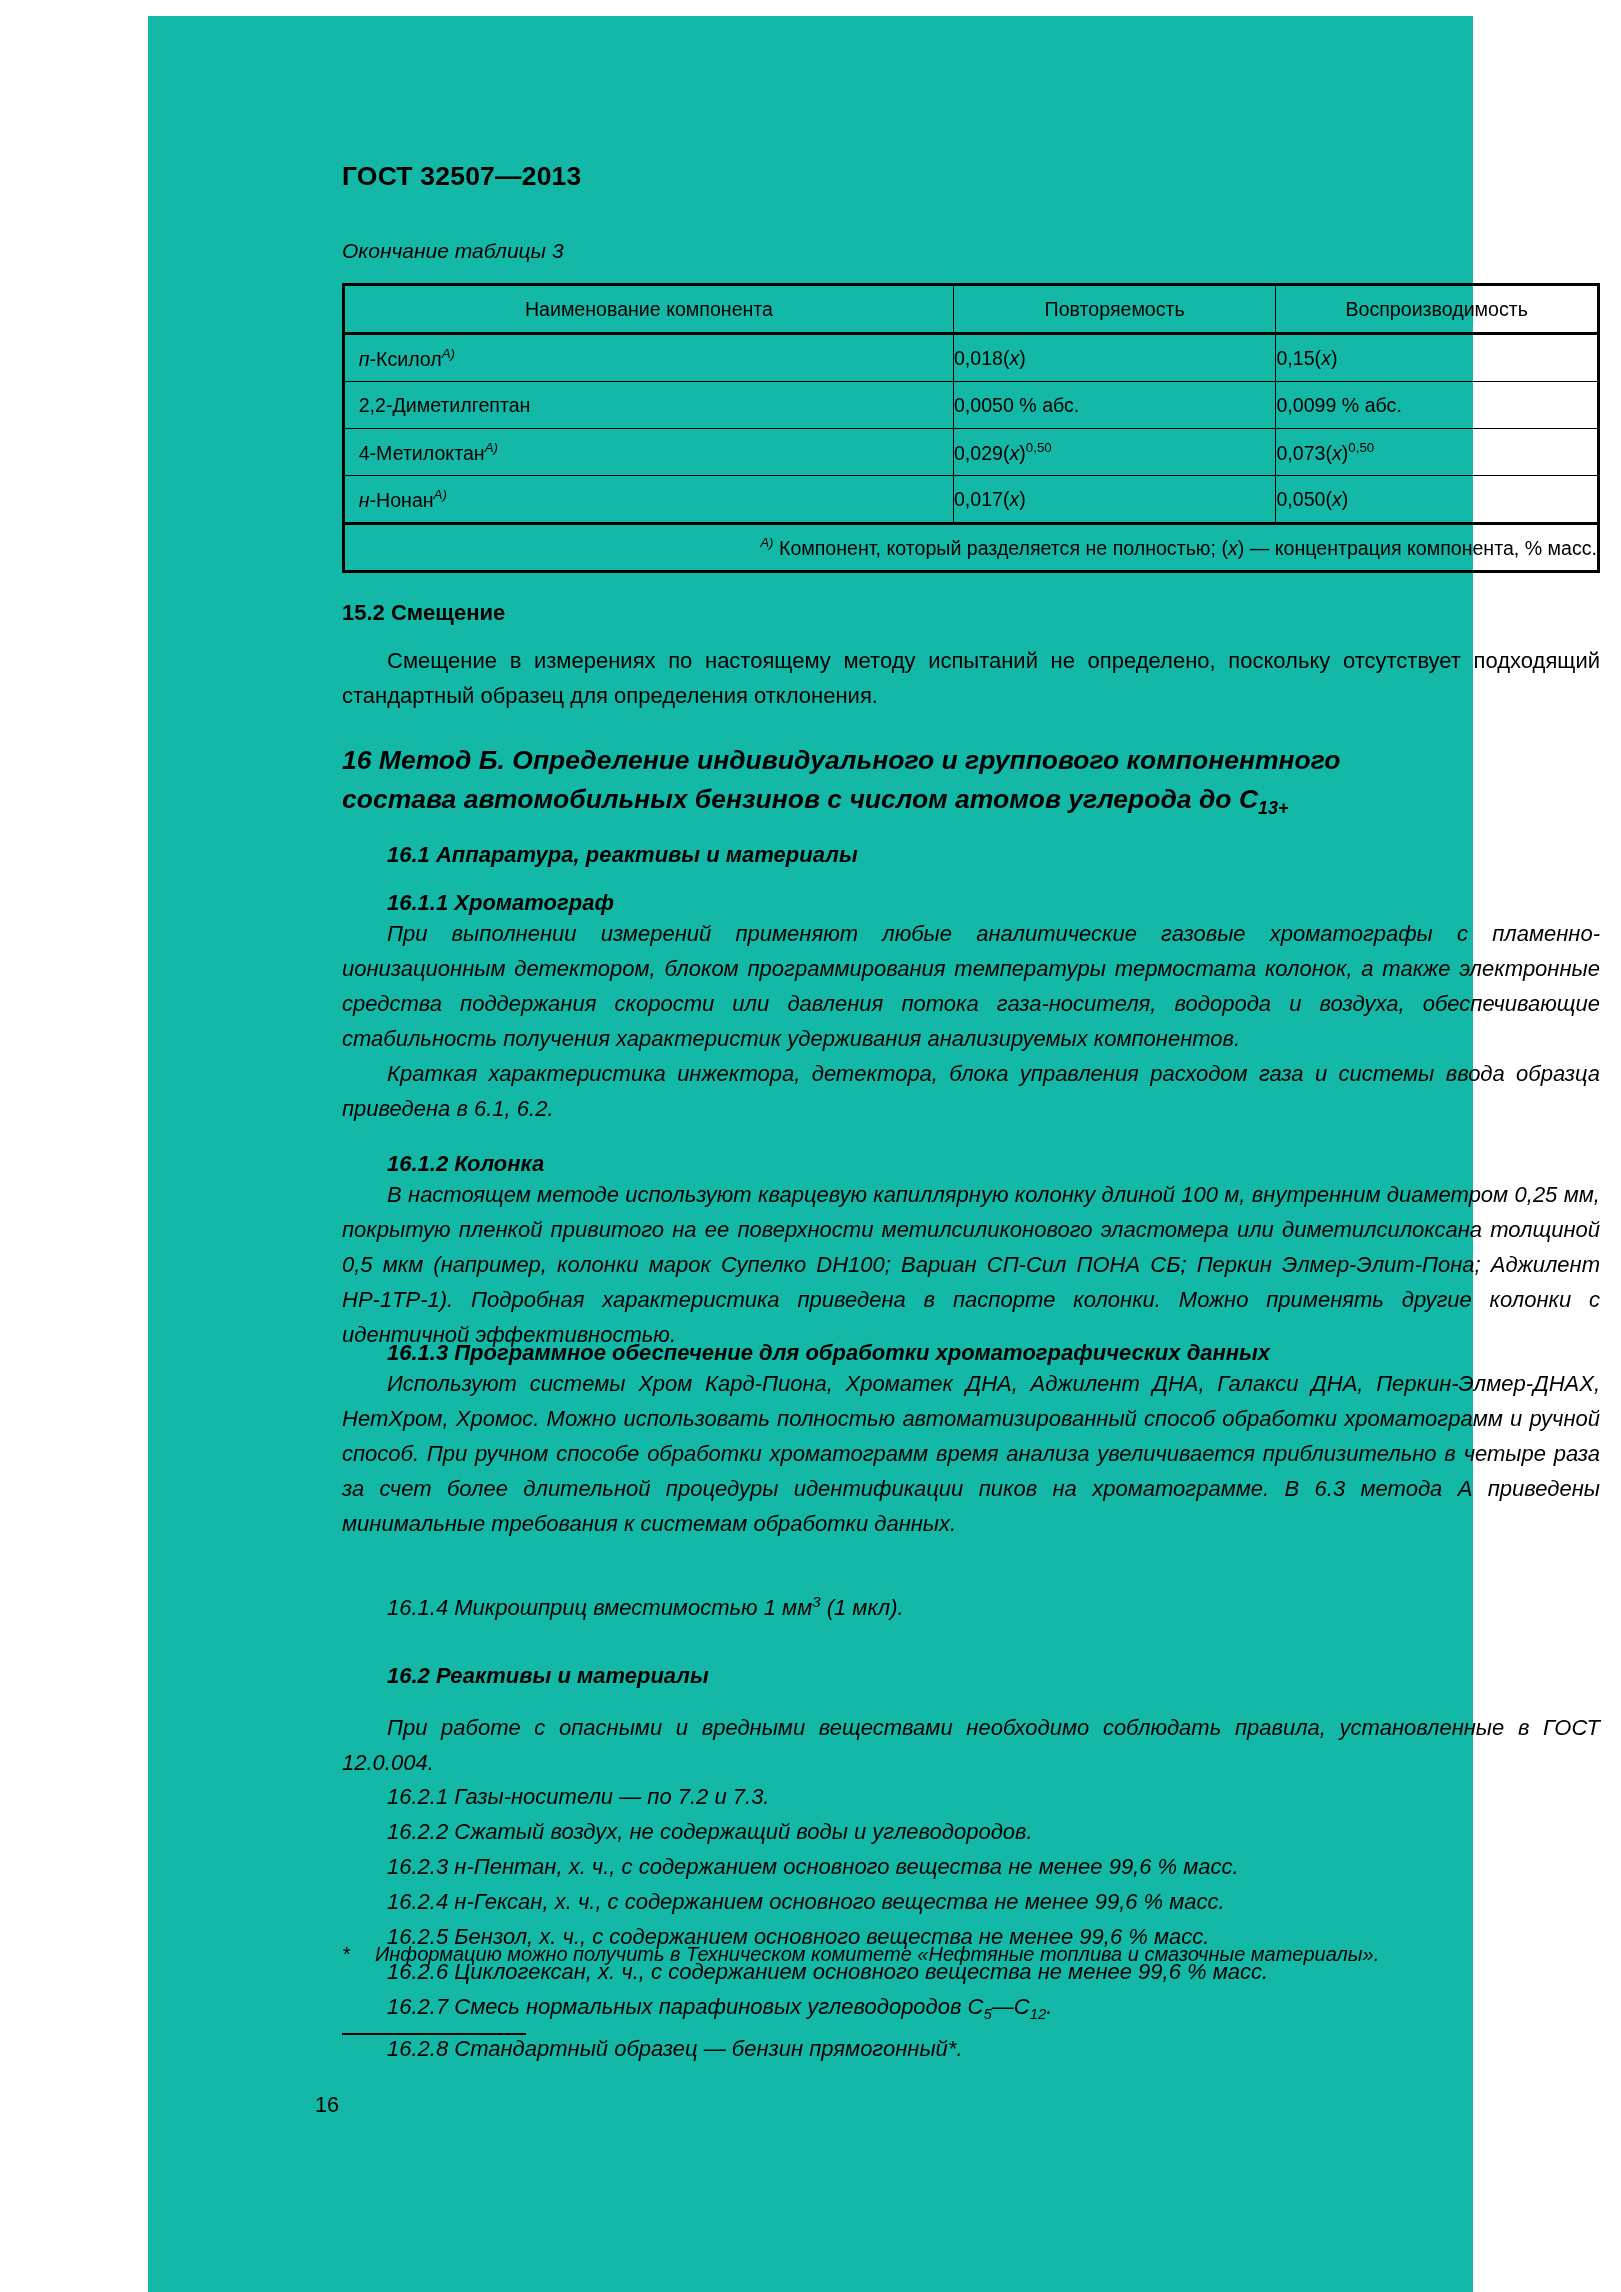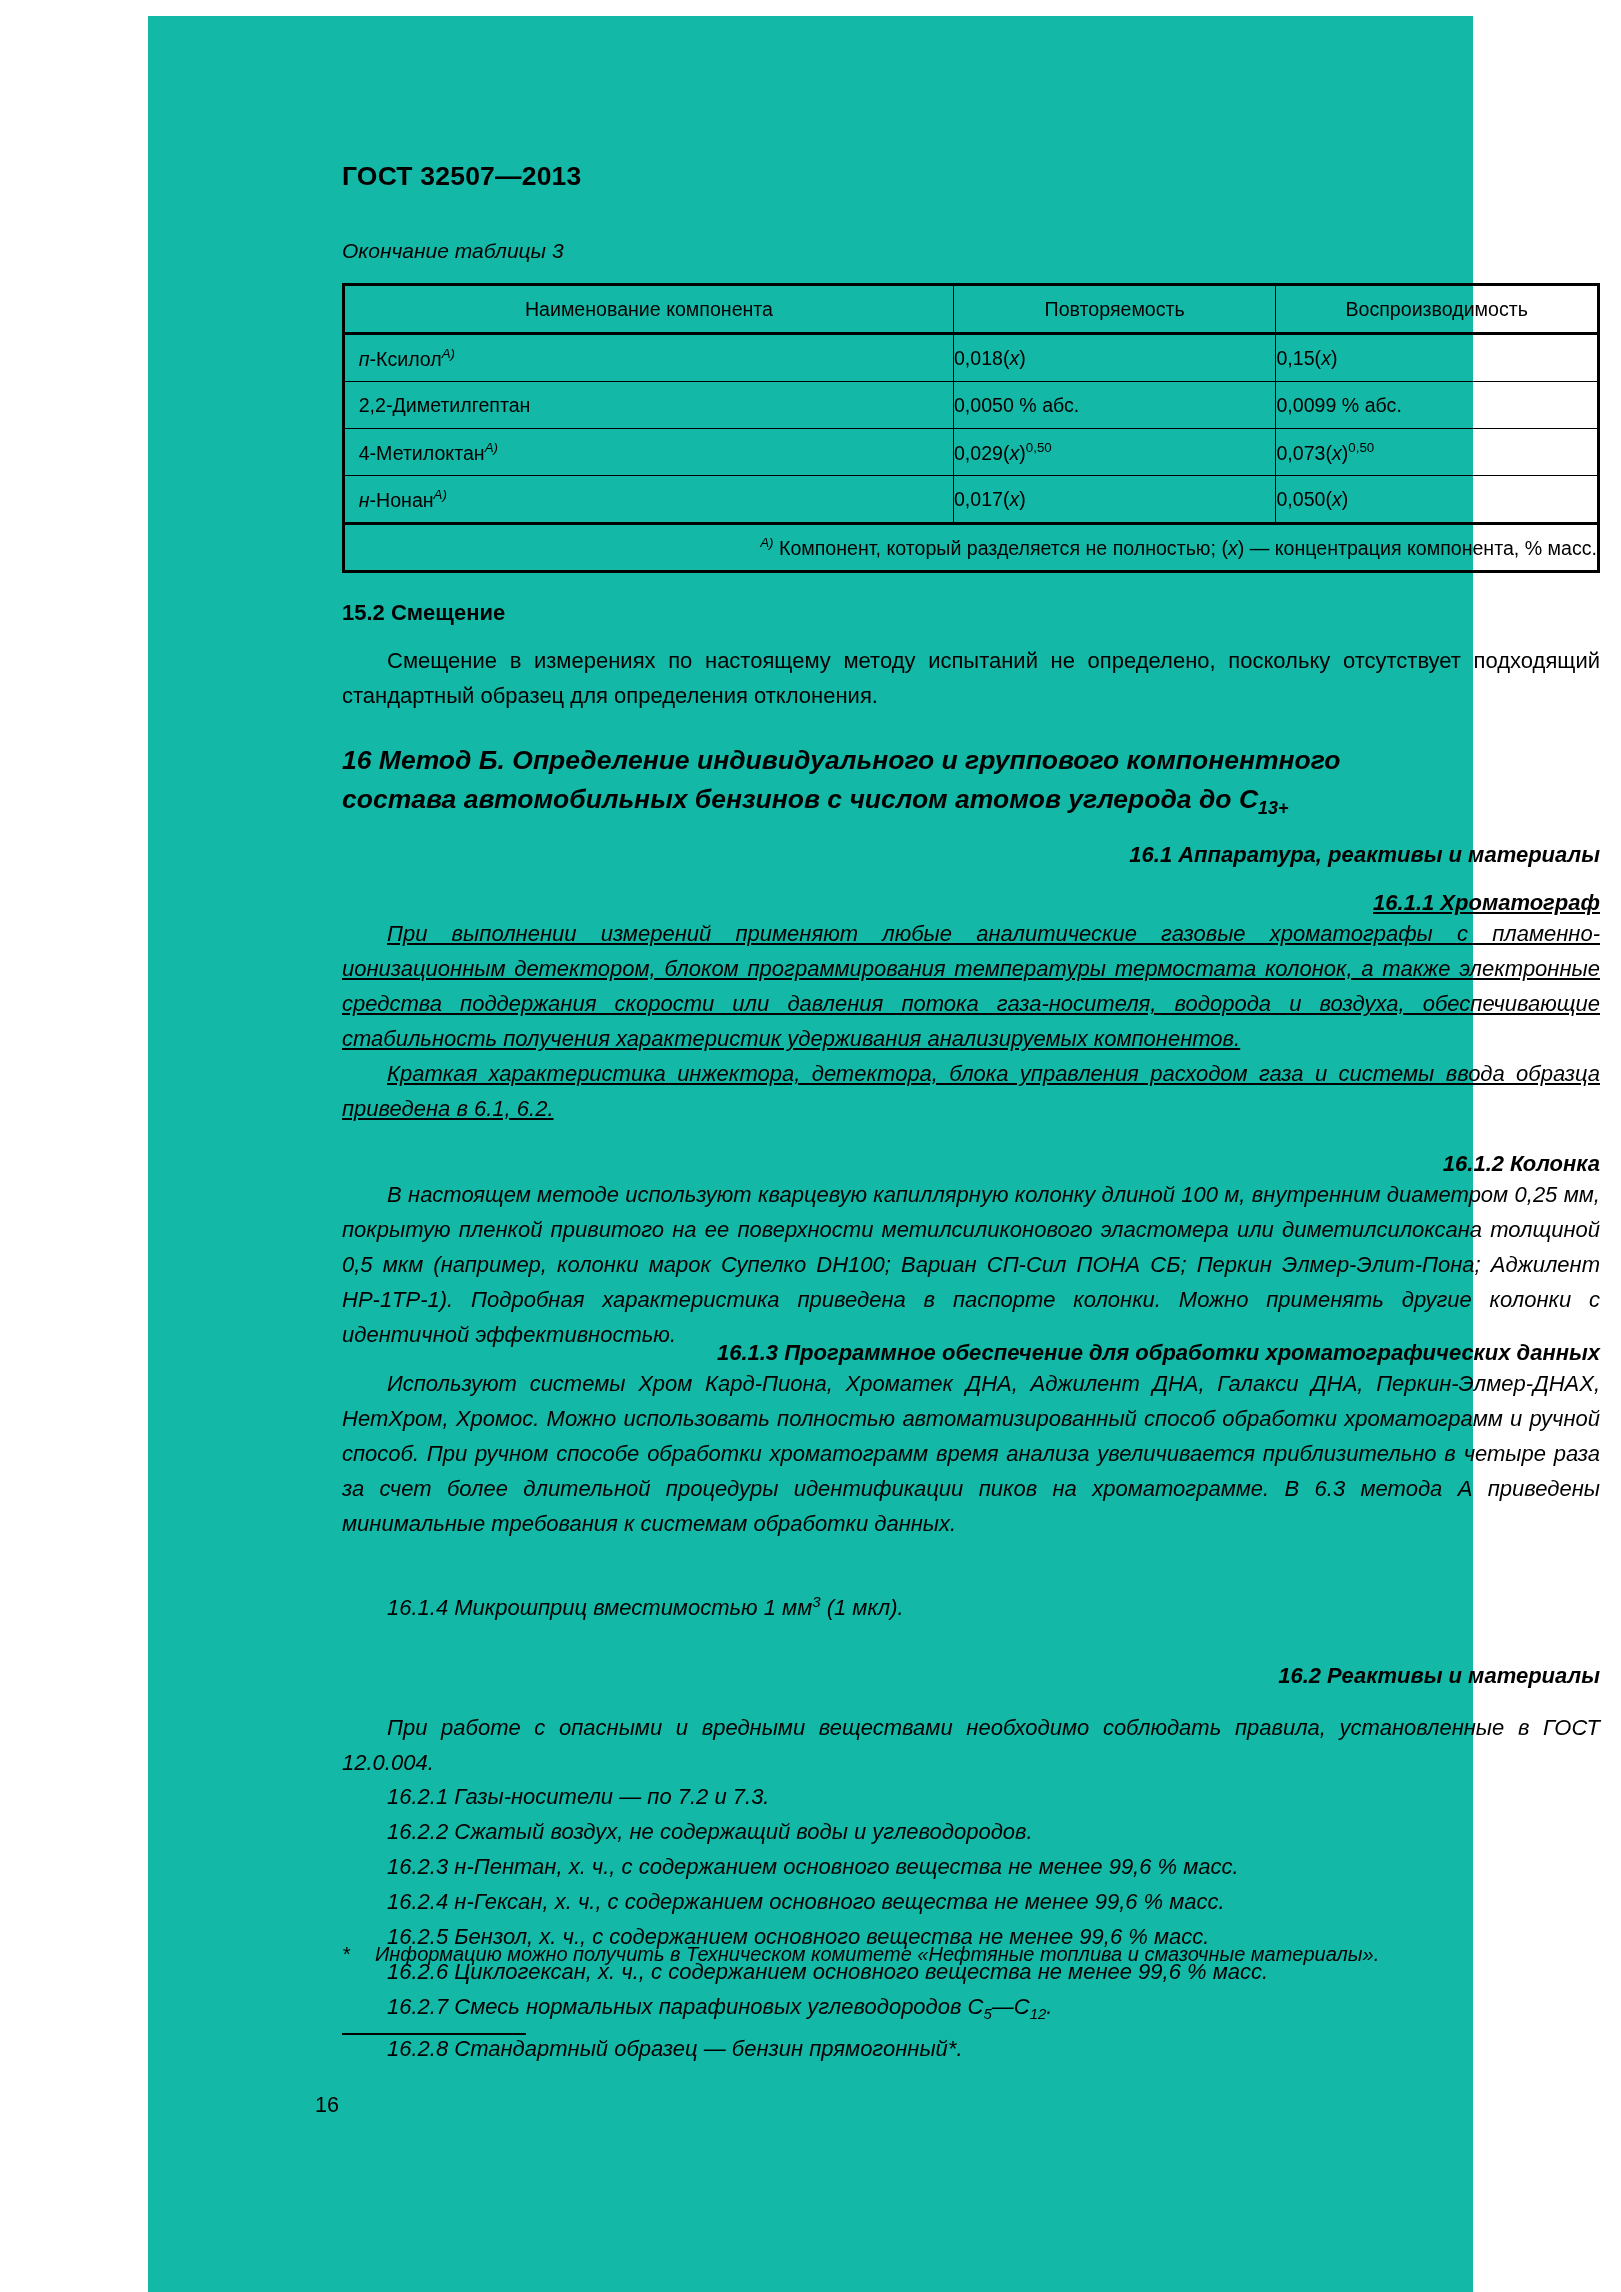--- a/index.html
+++ b/index.html
@@ -110,21 +110,20 @@
 
   .h-bold {
     font-size: 22px;
     font-weight: bold;
     font-style: normal;
   }
   .h-boldit {
     font-size: 22px;
     font-weight: bold;
     font-style: italic;
-    text-align: right;
   }
   .h-big {
     font-size: 26.5px;
     font-weight: bold;
     font-style: italic;
     line-height: 39px;
   }
   p.para {
     margin: 0;
     font-size: 22px;
@@ -227,21 +226,21 @@
 
     <div class="blk" style="top:725px;">
       <div class="h-big">16 Метод Б. Определение индивидуального и группового компонентного</div>
       <div class="h-big"><span>состава автомобильных бензинов с числом атомов углерода до С</span><sub class="sb">13+</sub></div>
     </div>
 
     <div class="blk" style="top:826px;">
       <div class="h-boldit" style="margin-left:45px;">16.1 Аппаратура, реактивы и материалы</div>
     </div>
 
-    <div class="blk" style="top:874px;text-decoration:underline;">
+    <div class="blk" style="top:874px;">
       <div class="h-boldit" style="margin-left:45px;">16.1.1 Хроматограф</div>
       <p class="para it"><span class="ind"></span><span>При выполнении измерений применяют любые аналитические газовые хроматографы с пламенно-ионизационным детектором, блоком программирования температуры термостата колонок, а также электронные средства поддержания скорости или давления потока газа-носителя, водорода и воздуха, обеспечивающие стабильность получения характеристик удерживания анализируемых компонентов.</span></p>
       <p class="para it"><span class="ind"></span><span>Краткая характеристика инжектора, детектора, блока управления расходом газа и системы ввода образца приведена в 6.1, 6.2.</span></p>
     </div>
 
     <div class="blk" style="top:1135px;">
       <div class="h-boldit" style="margin-left:45px;">16.1.2 Колонка</div>
       <p class="para it"><span class="ind"></span><span>В настоящем методе используют кварцевую капиллярную колонку длиной 100 м, внутренним диаметром 0,25 мм, покрытую пленкой привитого на ее поверхности метилсиликонового эластомера или диметилсилоксана толщиной 0,5 мкм (например, колонки марок Супелко DH100; Вариан СП-Сил ПОНА СБ; Перкин Элмер-Элит-Пона; Аджилент НР-1ТР-1). Подробная характеристика приведена в паспорте колонки. Можно применять другие колонки с идентичной эффективностью.</span></p>
     </div>
 

